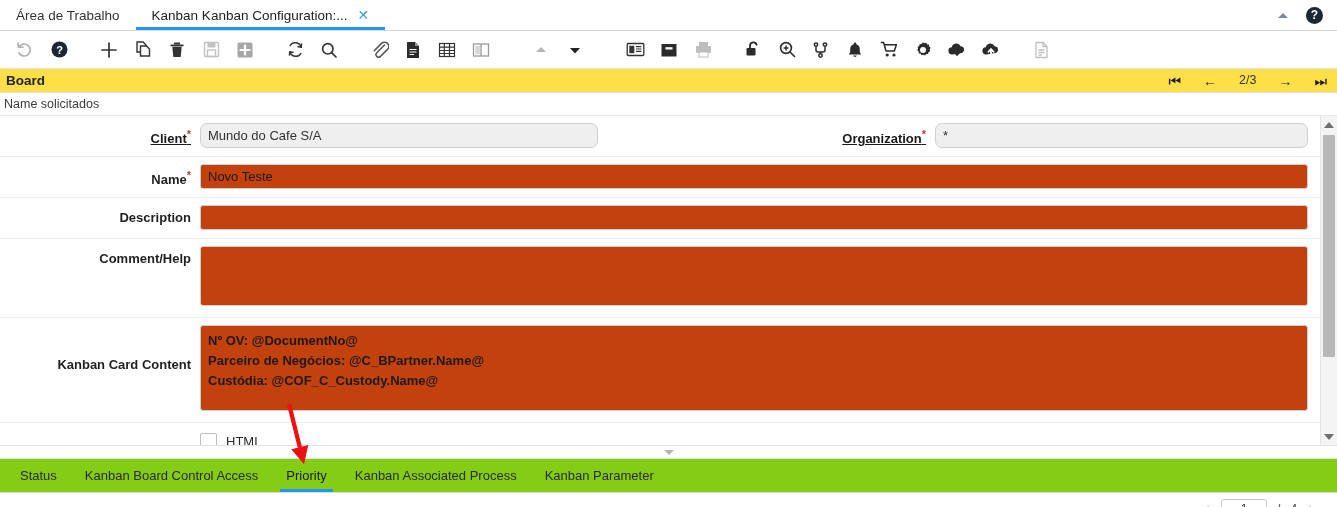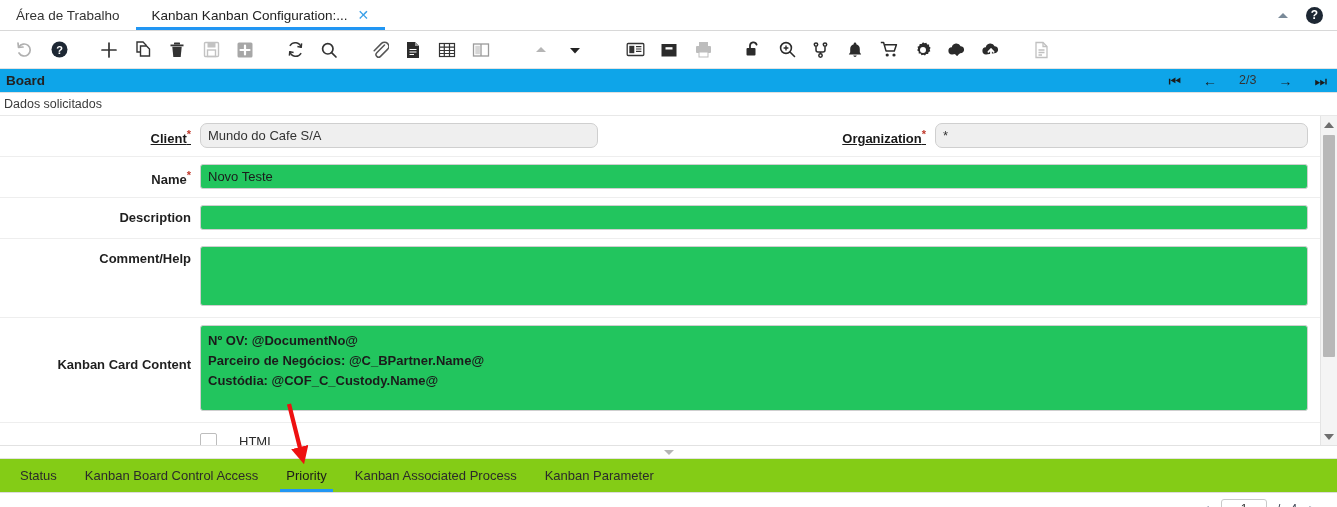--- a/index.html
+++ b/index.html
@@ -76,21 +76,21 @@
     color: #333;
   }
   .tb-btn.dim { color: #b9b9b9; }
   .tb-btn svg { display: block; }
   .tb-gap { width: 16px; }
   .tb-gap-lg { width: 26px; }
 
   
   .board-row {
     height: 24px;
-    background: #0ea5e9;
+    background: #fde047;
     border-bottom: 1px solid #e0e0e0;
     display: flex; align-items: center;
     padding-left: 6px;
     position: relative;
   }
   .board-title { font-size: 13.5px; font-weight: bold; color: #222; }
   .recordnav {
     position: absolute; right: 10px; top: 0; bottom: 0;
     display: flex; align-items: center; gap: 22px;
     color: #333; font-size: 12.5px;
@@ -140,39 +140,39 @@
   .req { color: #c0392b; font-weight: bold; font-size: 11px; vertical-align: super; }
   .fieldcell { flex: 1; padding-right: 12px; }
   .fieldcell.half { flex: 0 0 410px; }
   .spacer-mid { width: 125px; }
 
   .inp {
     width: 100%;
     height: 25px;
     border: 1px solid #cfcfcf;
     border-radius: 3px;
-    background: #22c55e;
+    background: #c2410c;
     font-family: "Liberation Sans", sans-serif;
     font-size: 13px;
     color: #1b1b1b;
     padding: 0 7px;
     outline: none;
   }
   .inp.ro { background: #efefef; color: #333; border-radius: 7px; }
   textarea.inp {
     height: 60px;
     padding: 5px 7px;
     line-height: 20px;
     resize: none;
     overflow: hidden;
     font-weight: bold;
   }
   textarea.tall { height: 86px; }
 
-  .chkrow { display: flex; align-items: center; gap: 22px; padding-top: 3px; }
+  .chkrow { display: flex; align-items: center; gap: 9px; padding-top: 3px; }
   .chkbox {
     width: 17px; height: 17px;
     border: 1px solid #bdbdbd;
     border-radius: 2px;
     background: #fff;
   }
   .chklabel { font-size: 13px; color: #2a2a2a; }
 
   
   .vscroll {
@@ -516,21 +516,21 @@
     <span class="board-title">Board</span>
     <div class="recordnav">
       <span class="nav-ico">⏮</span>
       <span class="nav-ico">←</span>
       <span>2/3</span>
       <span class="nav-ico">→</span>
       <span class="nav-ico">⏭</span>
     </div>
   </div>
 
-  <div class="section-label">Dados solicitados</div>
+  <div class="section-label">Name solicitados</div>
 
   <div class="formwrap">
     <div class="form">
 
       <div class="frow">
         <div class="lbl link">
           <span>Client</span><span class="req">*</span>
         </div>
         <div class="fieldcell half">
           <input class="inp ro" type="text" readonly="" value="Mundo do Cafe S/A" style="">

